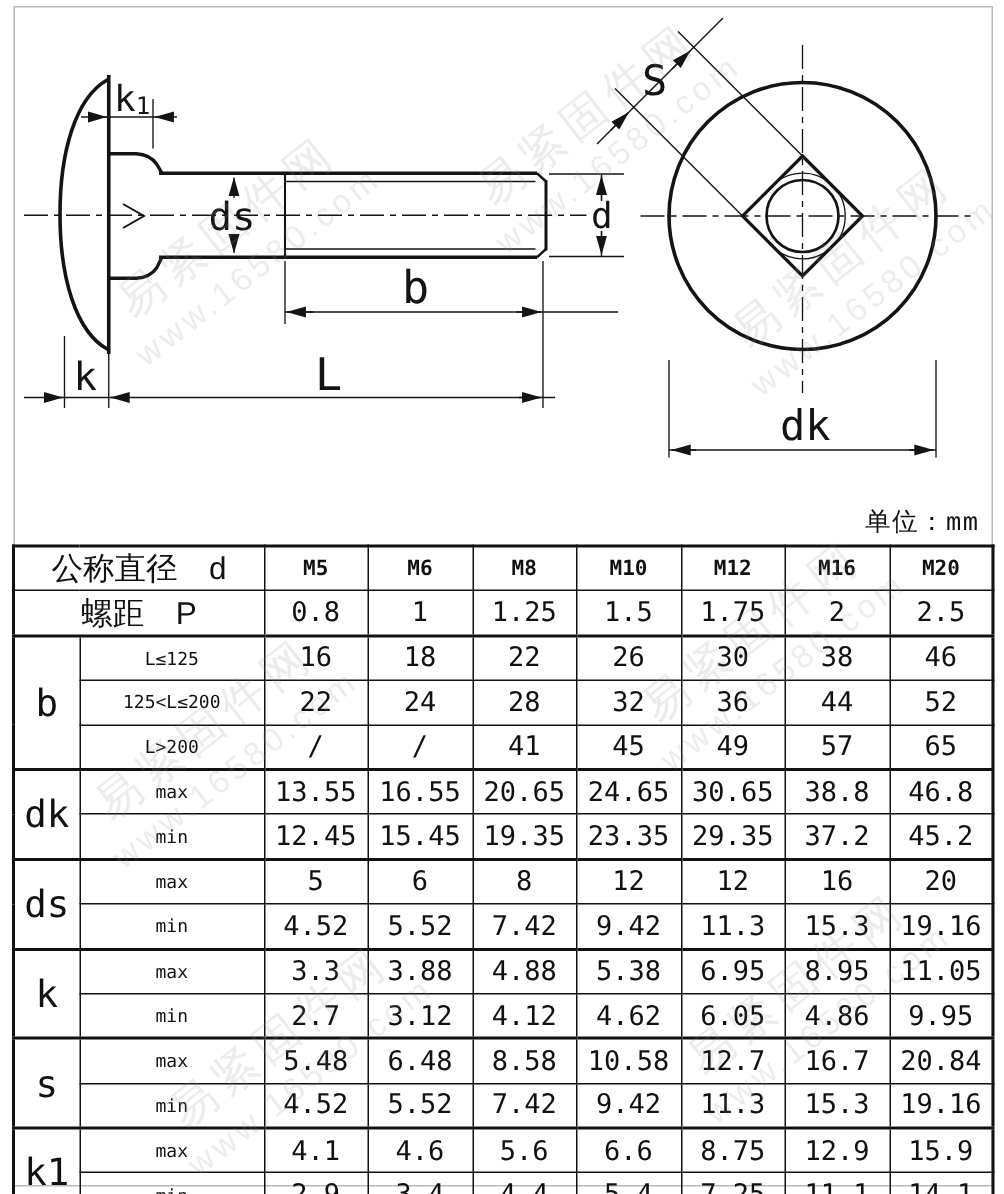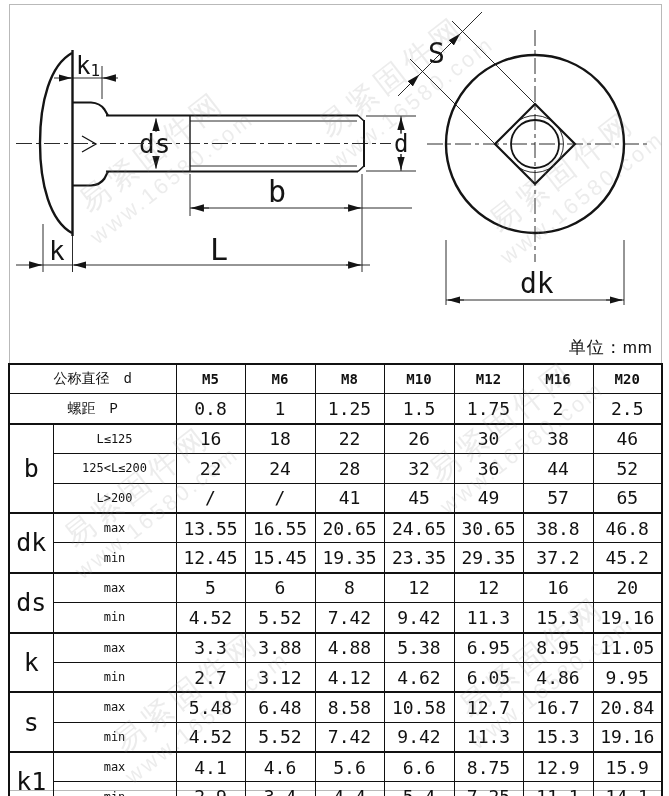--- a/index.html
+++ b/index.html
@@ -4,28 +4,28 @@
 <style>
   html,body{margin:0;padding:0;background:#fff;}
   #page{position:relative;width:669px;height:796px;background:#ffffff;overflow:hidden;
         font-family:"DejaVu Sans Mono",monospace;color:#111;}
   #frame{position:absolute;left:9px;top:4px;width:651px;height:785px;border:1px solid #b9b9b9;}
   
   #drawing{position:absolute;left:0;top:0;width:669px;height:335px;}
   #drawing text{fill:#141414;font-family:"DejaVu Sans Mono",monospace;}
   
   #unit-note{position:absolute;top:336px;right:16px;font-size:17px;
-             font-family:Liberation Sans, sans-serif;letter-spacing:1px;}
+             font-family:Liberation Mono, monospace;letter-spacing:1px;}
   
   #spec-table{position:absolute;left:8px;top:363px;width:653px;border-collapse:collapse;
               table-layout:fixed;border:2px solid #111;}
   #spec-table td{border:1px solid #111;text-align:center;vertical-align:middle;
                  padding:0;height:28.4px;overflow:hidden;white-space:nowrap;}
   #spec-table tr.gs td{border-top-width:2px;}
-  td.zh{font-size:14px;font-family:Liberation Mono, monospace;}
+  td.zh{font-size:21px;font-family:Liberation Sans, sans-serif;}
   td.colv{font-size:14px;font-weight:bold;}
   td.val{font-size:18px;}
   td.cond{font-size:12px;}
   td.glabel{font-size:25px;}
   
   .wm{position:absolute;transform:rotate(-38deg);color:#8f8f8f;opacity:.16;z-index:4;
       pointer-events:none;white-space:nowrap;font-family:"Liberation Sans",sans-serif;
       font-size:30px;letter-spacing:5px;text-align:center;line-height:1.25;}
   .wm .url{display:block;font-size:22px;letter-spacing:3px;}
 </style>

